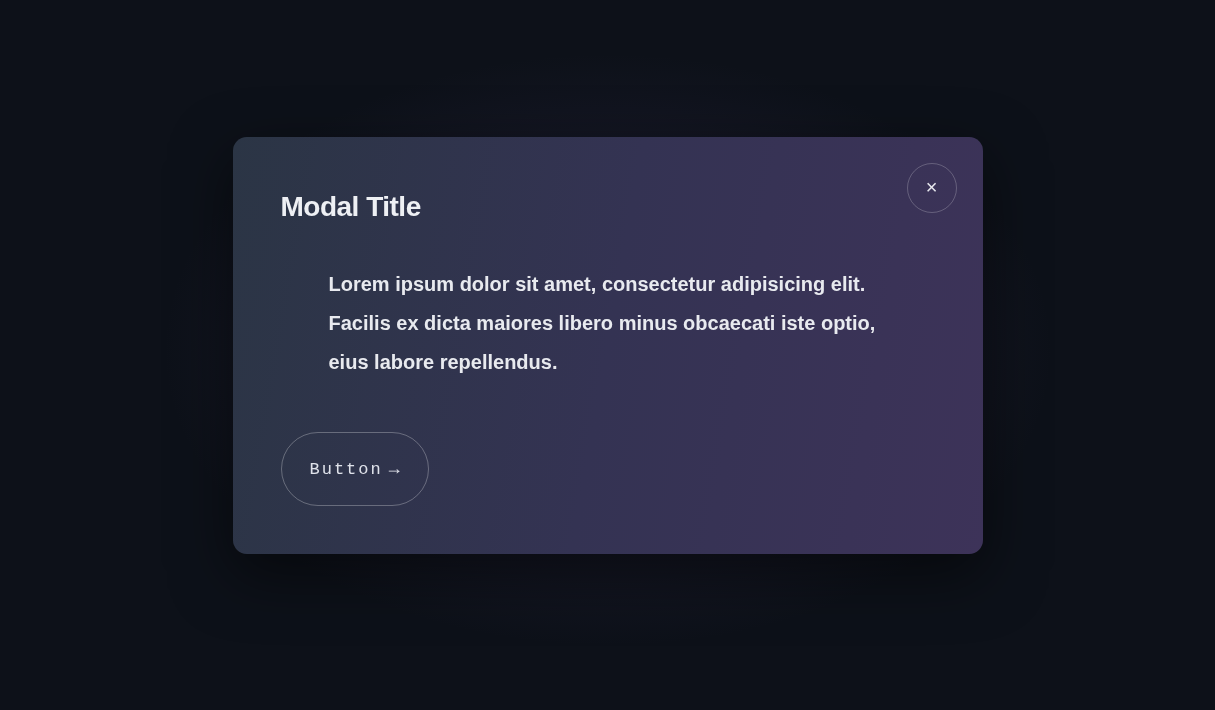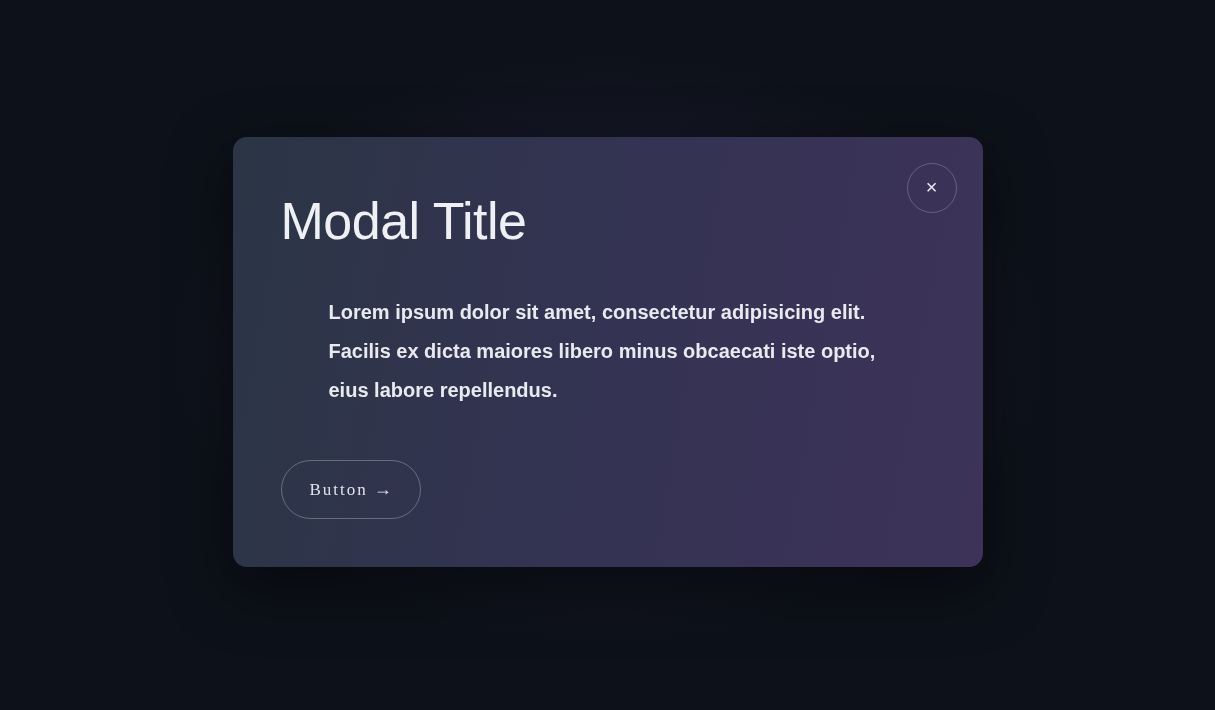--- a/index.html
+++ b/index.html
@@ -54,45 +54,45 @@
       display: flex;
       align-items: center;
       justify-content: center;
       line-height: 1;
     }
     .close-button span {
       display: block;
       margin-top: -2px;
     }
     .modal-title {
-      font-size: 52px;
-      font-weight: 400;
+      font-size: 28px;
+      font-weight: 700;
       color: #eef0f4;
       margin-bottom: 42px;
       letter-spacing: -0.5px;
     }
     .modal-body {
       color: #e8eaef;
       font-size: 20px;
       line-height: 1.95;
       margin-bottom: 50px;
       padding-left: 48px;
       padding-right: 20px;
       font-weight: 700;
     }
     .action-button {
       background: transparent;
       border: 1px solid rgba(255, 255, 255, 0.28);
       color: #dfe2ea;
-      padding: 18px 28px;
+      padding: 26px 28px;
       border-radius: 999px;
       font-size: 17px;
       letter-spacing: 2px;
       cursor: pointer;
-      font-family: Liberation Serif, serif;
+      font-family: Liberation Mono, monospace;
     }
     .arrow {
       margin-left: 6px;
       font-size: 18px;
       letter-spacing: 0;
     }
   </style>
 </head>
 <body>
 

